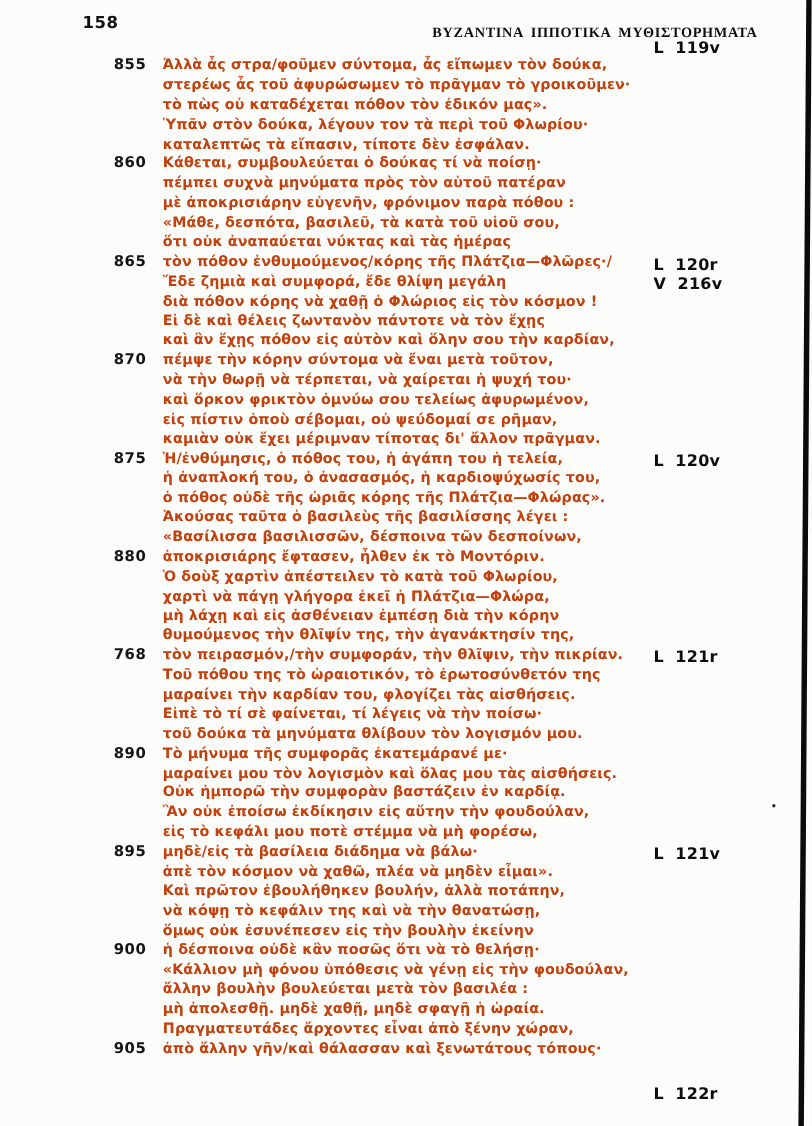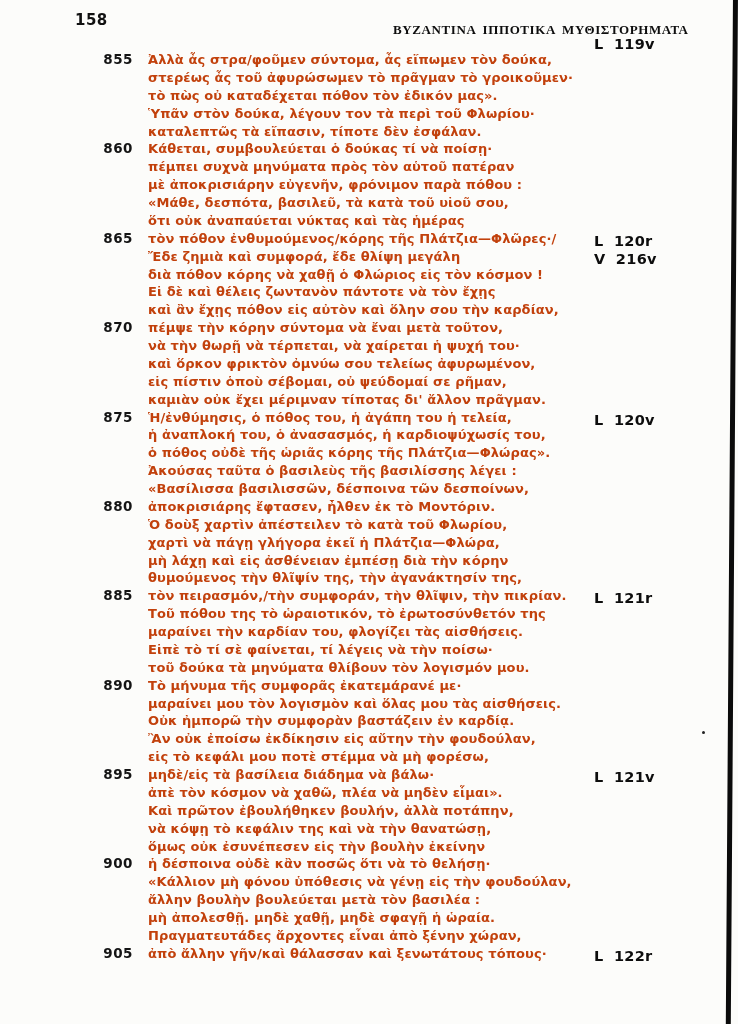--- a/index.html
+++ b/index.html
@@ -178,21 +178,21 @@
       </div>
       <div class="verse-line">
         <span class="verse-num"></span>
         <span class="verse-text">μὴ λάχῃ καὶ εἰς ἀσθένειαν ἐμπέσῃ διὰ τὴν κόρην</span>
       </div>
       <div class="verse-line">
         <span class="verse-num"></span>
         <span class="verse-text">θυμούμενος τὴν θλῖψίν της, τὴν ἀγανάκτησίν της,</span>
       </div>
       <div class="verse-line">
-        <span class="verse-num">885</span>
+        <span class="verse-num">768</span>
         <span class="verse-text">τὸν πειρασμόν,/τὴν συμφοράν, τὴν θλῖψιν, τὴν πικρίαν.</span>
       </div>
       <div class="verse-line">
         <span class="verse-num"></span>
         <span class="verse-text">Τοῦ πόθου της τὸ ὡραιοτικόν, τὸ ἐρωτοσύνθετόν της</span>
       </div>
       <div class="verse-line">
         <span class="verse-num"></span>
         <span class="verse-text">μαραίνει τὴν καρδίαν του, φλογίζει τὰς αἰσθήσεις.</span>
       </div>
@@ -271,14 +271,14 @@
     </div>
 
   <div class="scan-edge"></div>
   <div class="ink-speck"></div>
 <div class="margin-note" style="top: 36px;">L 119v</div>
     <div class="margin-note" style="top: 232.8px;">L 120r</div>
     <div class="margin-note" style="top: 250.68px;">V 216v</div>
     <div class="margin-note" style="top: 400px; margin-top: 12px;">L 120v</div>
     <div class="margin-note" style="top: 590.4px;">L 121r</div>
     <div class="margin-note" style="top: 769.2px;">L 121v</div>
-    <div class="margin-note" style="top: 948px;">L 122r</div>
+    <div class="margin-note" style="top: 987px;">L 122r</div>
   </div>
 
 </body></html>

